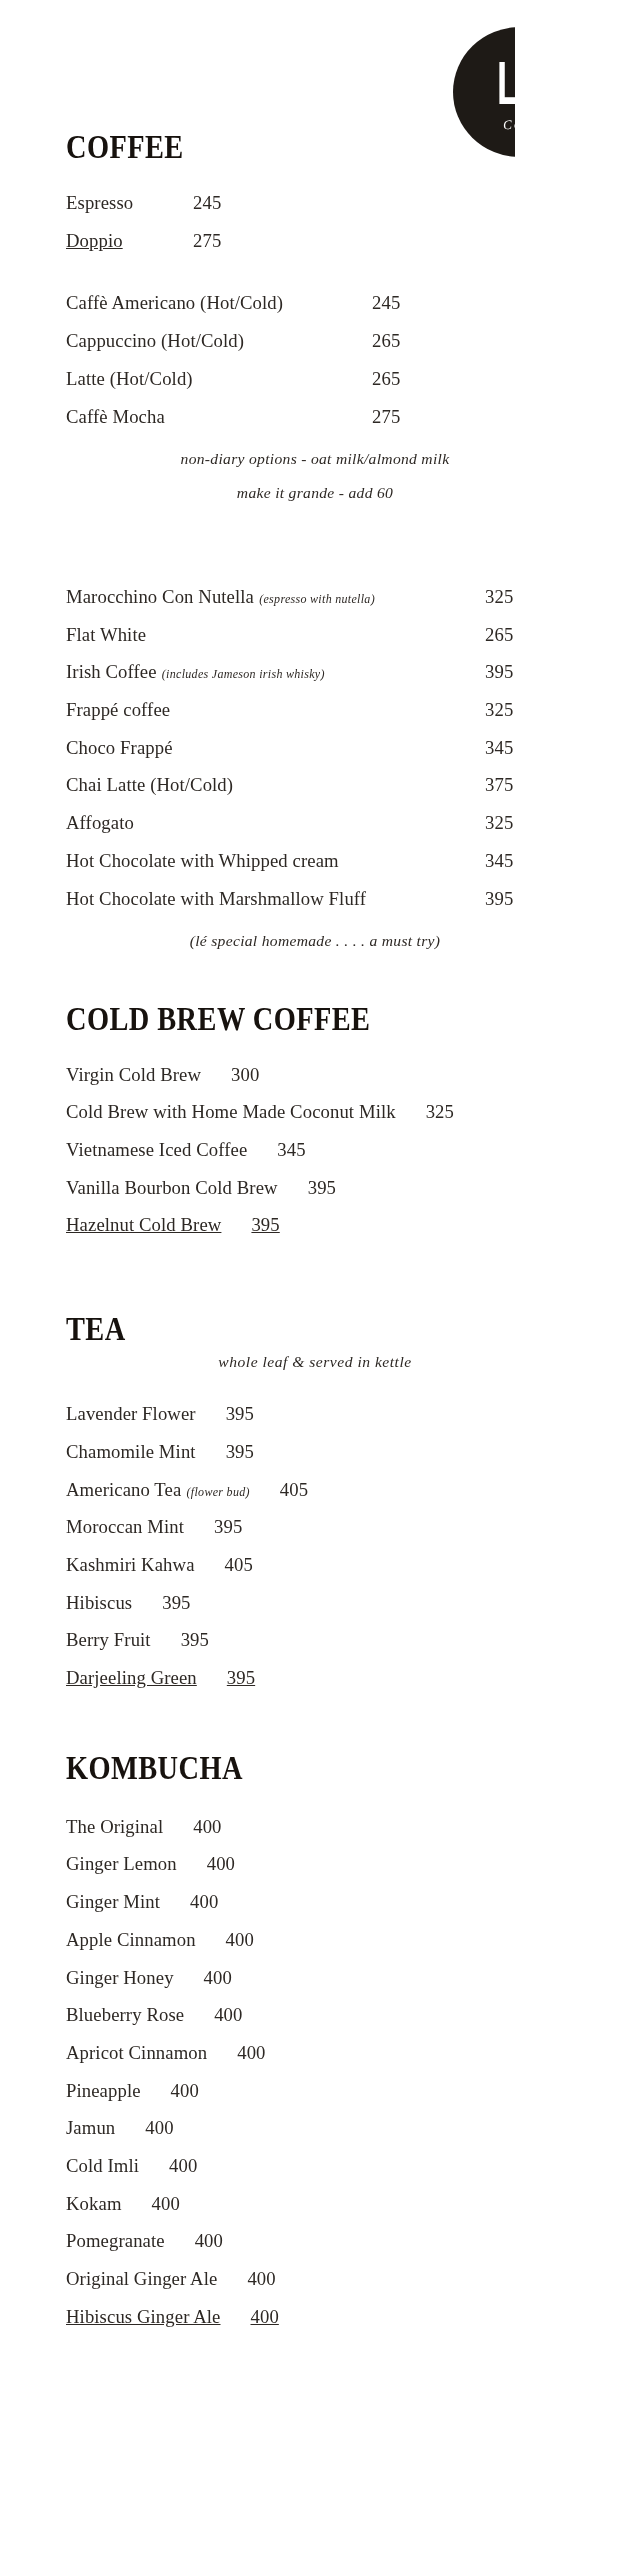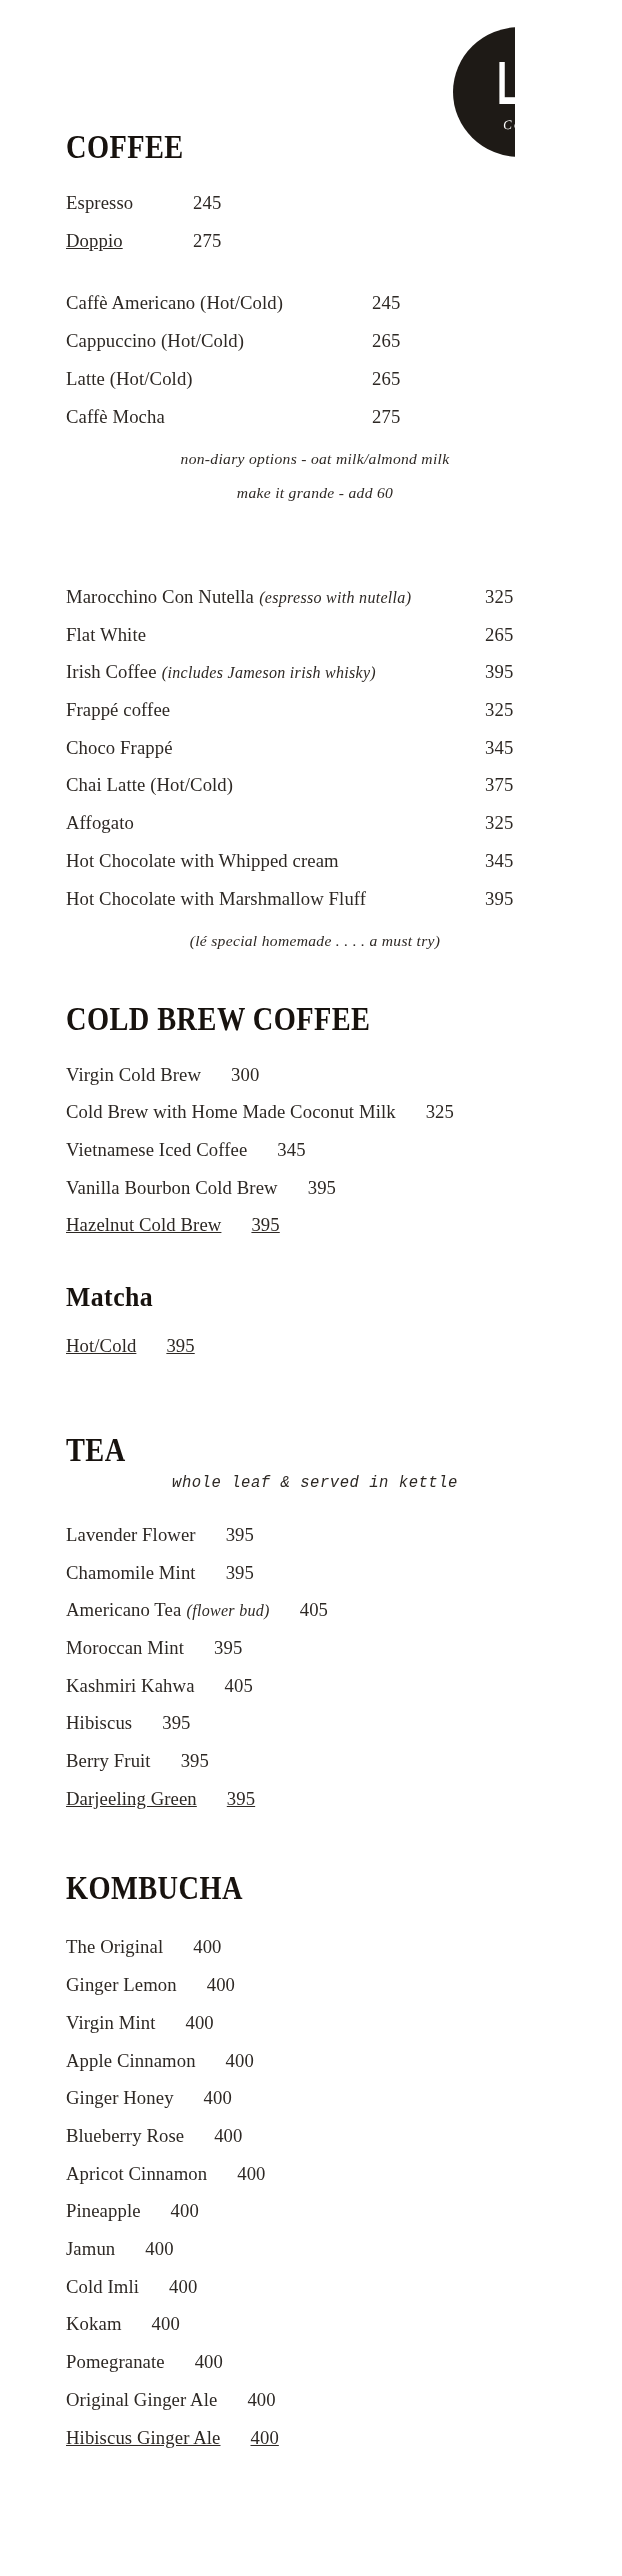--- a/index.html
+++ b/index.html
@@ -101,31 +101,30 @@
     color:var(--ink);
     text-align:center;
   }
   .note{
     font-size:15.6px;
     line-height:1.75;
     margin-top:6.2px;
     letter-spacing:0.3px;
   }
   .name-note{
-    font-size:16px;
+    font-size:12px;
     margin-left:5.2px;
     letter-spacing:0.3px;
     margin-top:44px;
   }
   .subtitle{
     font-size:15.6px;
     line-height:1.2;
     margin-top:7.3px;
     letter-spacing:0.5px;
-    font-family:Liberation Mono, monospace;
   }
 </style>
 </head>
 <body>
 
 <div class="page">
   <div class="logo">
     <div class="logo-initials">LÉ</div>
     <div class="logo-script">Cafe</div>
   </div>
@@ -160,46 +159,40 @@
       <section class="menu-section" id="cold-brew">
         <h1 class="section-title">COLD BREW COFFEE</h1>
         <div class="group">
           <div class="item-row"><span class="item-name">Virgin Cold Brew</span><span class="item-price inline">300</span></div>
           <div class="item-row"><span class="item-name">Cold Brew with Home Made Coconut Milk</span><span class="item-price inline">325</span></div>
           <div class="item-row"><span class="item-name">Vietnamese Iced Coffee</span><span class="item-price inline">345</span></div>
           <div class="item-row"><span class="item-name">Vanilla Bourbon Cold Brew</span><span class="item-price inline">395</span></div>
           <div class="item-row"><span class="item-name">Hazelnut Cold Brew</span><span class="item-price inline">395</span></div>
         </div>
       </section>
-      <section class="menu-section" id="matcha">
-        <h1 class="section-title medium">Matcha</h1>
-        <div class="group">
-          <div class="item-row"><span class="item-name">Hot/Cold</span><span class="item-price inline">395</span></div>
-        </div>
-      </section>
       <section class="menu-section" id="tea">
         <h1 class="section-title">TEA</h1>
         <div class="script subtitle">whole leaf &amp; served in kettle</div>
         <div class="group">
           <div class="item-row"><span class="item-name">Lavender Flower</span><span class="item-price inline">395</span></div>
           <div class="item-row"><span class="item-name">Chamomile Mint</span><span class="item-price inline">395</span></div>
           <div class="item-row"><span class="item-name">Americano Tea</span><span class="script name-note">(flower bud)</span><span class="item-price inline">405</span></div>
           <div class="item-row"><span class="item-name">Moroccan Mint</span><span class="item-price inline">395</span></div>
           <div class="item-row"><span class="item-name">Kashmiri Kahwa</span><span class="item-price inline">405</span></div>
           <div class="item-row"><span class="item-name">Hibiscus</span><span class="item-price inline">395</span></div>
           <div class="item-row"><span class="item-name">Berry Fruit</span><span class="item-price inline">395</span></div>
           <div class="item-row"><span class="item-name">Darjeeling Green</span><span class="item-price inline">395</span></div>
         </div>
       </section>
       <section class="menu-section" id="kombucha">
         <h1 class="section-title">KOMBUCHA</h1>
         <div class="group">
           <div class="item-row"><span class="item-name">The Original</span><span class="item-price inline">400</span></div>
           <div class="item-row"><span class="item-name">Ginger Lemon</span><span class="item-price inline">400</span></div>
-          <div class="item-row"><span class="item-name">Virgin Mint</span><span class="item-price inline">400</span></div>
+          <div class="item-row"><span class="item-name">Ginger Mint</span><span class="item-price inline">400</span></div>
           <div class="item-row"><span class="item-name">Apple Cinnamon</span><span class="item-price inline">400</span></div>
           <div class="item-row"><span class="item-name">Ginger Honey</span><span class="item-price inline">400</span></div>
           <div class="item-row"><span class="item-name">Blueberry Rose</span><span class="item-price inline">400</span></div>
           <div class="item-row"><span class="item-name">Apricot Cinnamon</span><span class="item-price inline">400</span></div>
           <div class="item-row"><span class="item-name">Pineapple</span><span class="item-price inline">400</span></div>
           <div class="item-row"><span class="item-name">Jamun</span><span class="item-price inline">400</span></div>
           <div class="item-row"><span class="item-name">Cold Imli</span><span class="item-price inline">400</span></div>
           <div class="item-row"><span class="item-name">Kokam</span><span class="item-price inline">400</span></div>
           <div class="item-row"><span class="item-name">Pomegranate</span><span class="item-price inline">400</span></div>
           <div class="item-row"><span class="item-name">Original Ginger Ale</span><span class="item-price inline">400</span></div>

